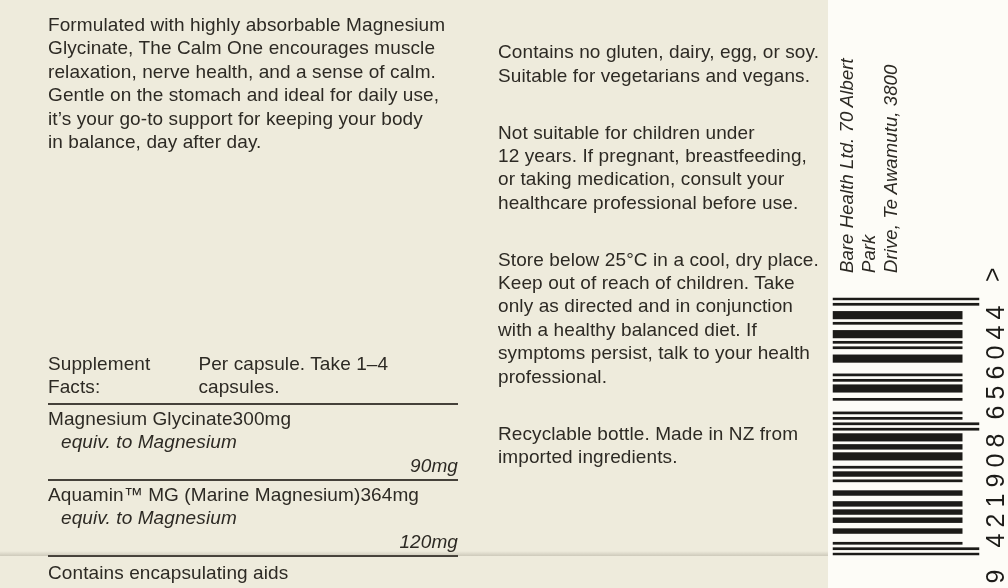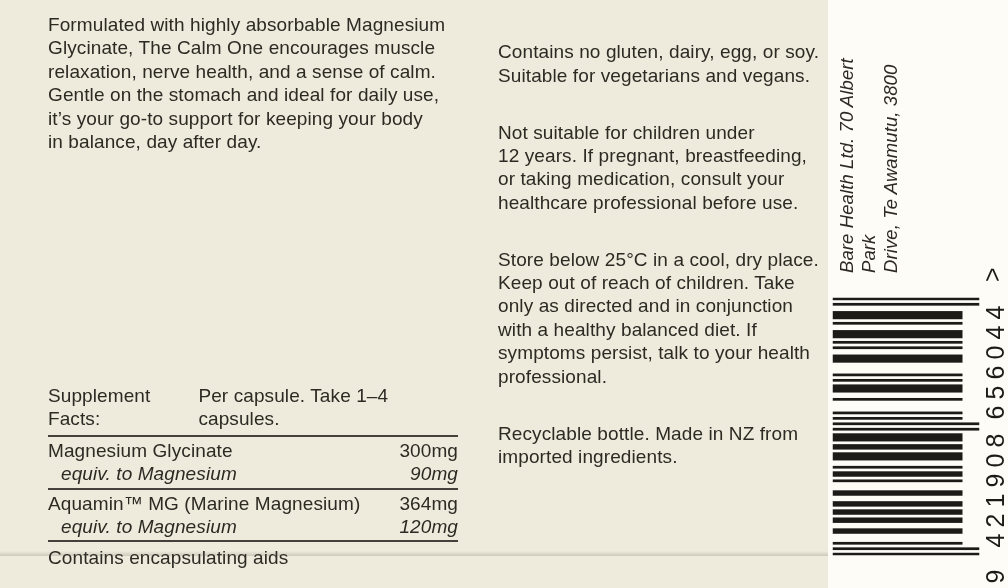--- a/index.html
+++ b/index.html
@@ -12,25 +12,25 @@
 
   .body-text { font-size:19px; line-height:23.4px; letter-spacing:0.1px; white-space:pre-line; }
 
   .col-left  { position:absolute; left:48px; top:13px;  width:422px; }
   .col-mid   { position:absolute; left:498px; top:17px; width:340px; }
   .col-mid p, .col-left p { margin:0 0 10px 0; }
 
   
   .facts { position:absolute; left:48px; top:352px; width:410px; font-size:19px; line-height:23.4px; letter-spacing:0.1px; }
   .facts-header { display:flex; justify-content:flex-start; align-items:baseline;
-                  padding-bottom:4px; border-bottom:2px solid #45413a;margin-top:32px; }
+                  padding-bottom:4px; border-bottom:2px solid #45413a; }
   .facts-group  { padding:2px 0 2px 0; border-bottom:2px solid #45413a; }
-  .facts-row    { display:flex; justify-content:space-between; }
+  .facts-row    { display:flex; }
   .facts-row .amount { text-align:right; white-space:nowrap; }
-  .facts-row.sub { font-style:italic; }
+  .facts-row.sub { font-style:italic;flex-direction:column; }
   .facts-row.sub .name { padding-left:13px; }
   .facts-footer { padding-top:4px; }
 
   
   .right-panel { position:absolute; left:828px; top:0; width:180px; height:588px; background:#fdfcf7; }
 
   
   .address { position:absolute; left:735px; top:124px; width:250px; height:48px;
              transform:rotate(-90deg); transform-origin:center;
              font-style:italic; font-size:18.5px; line-height:22px; letter-spacing:0.1px;

